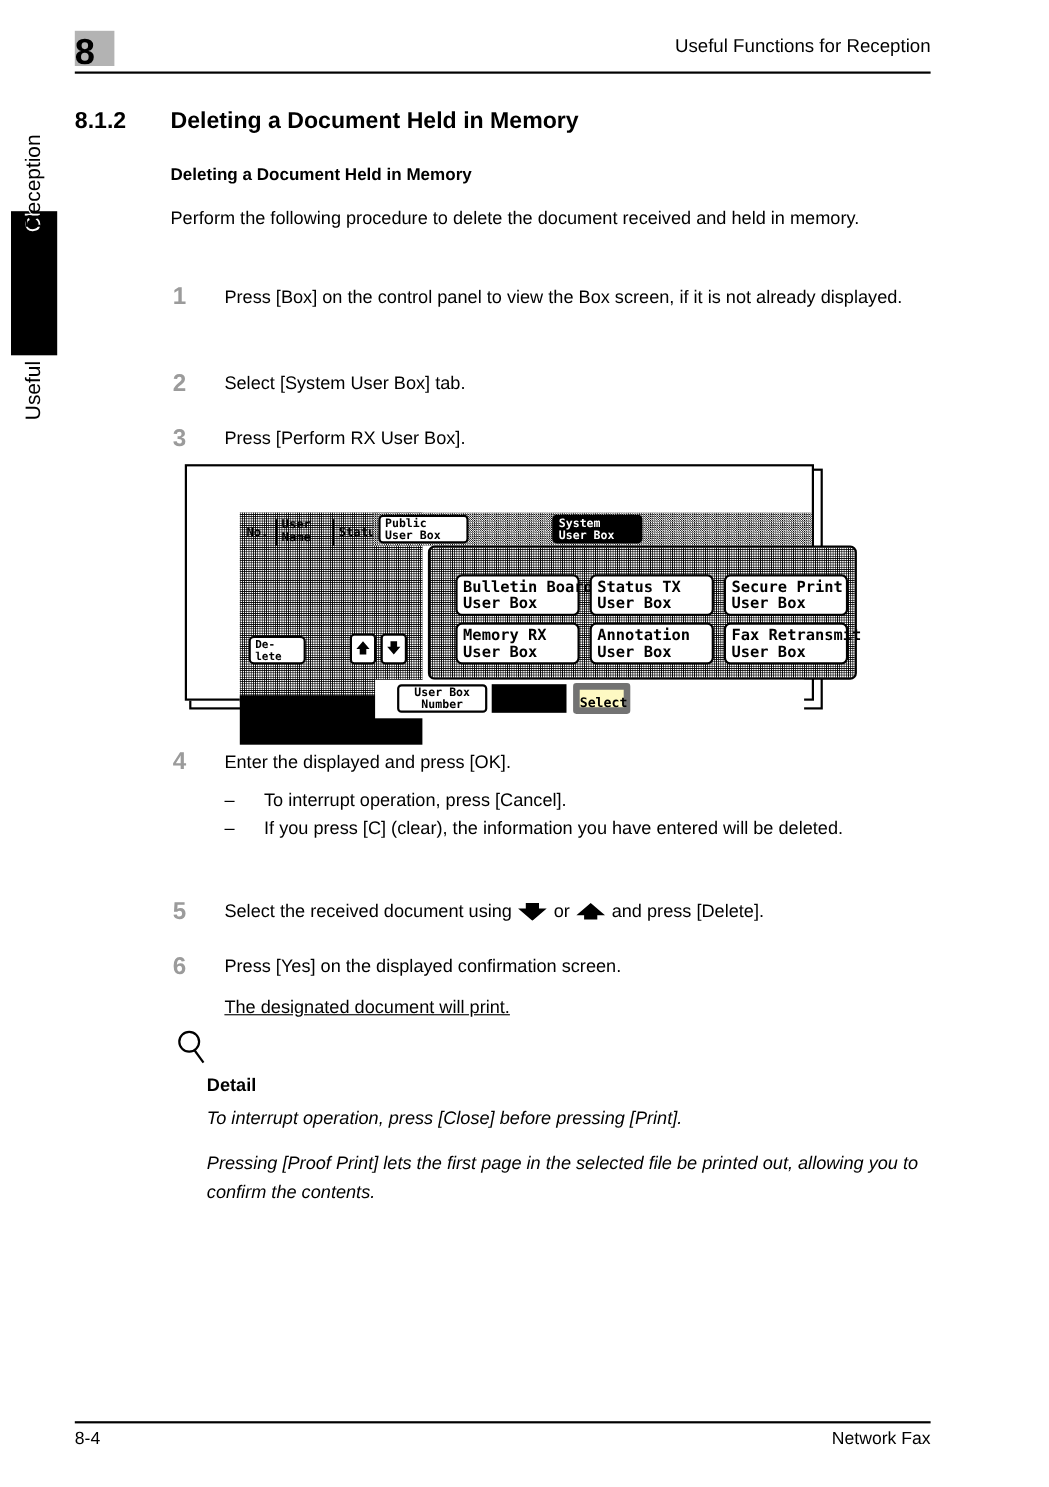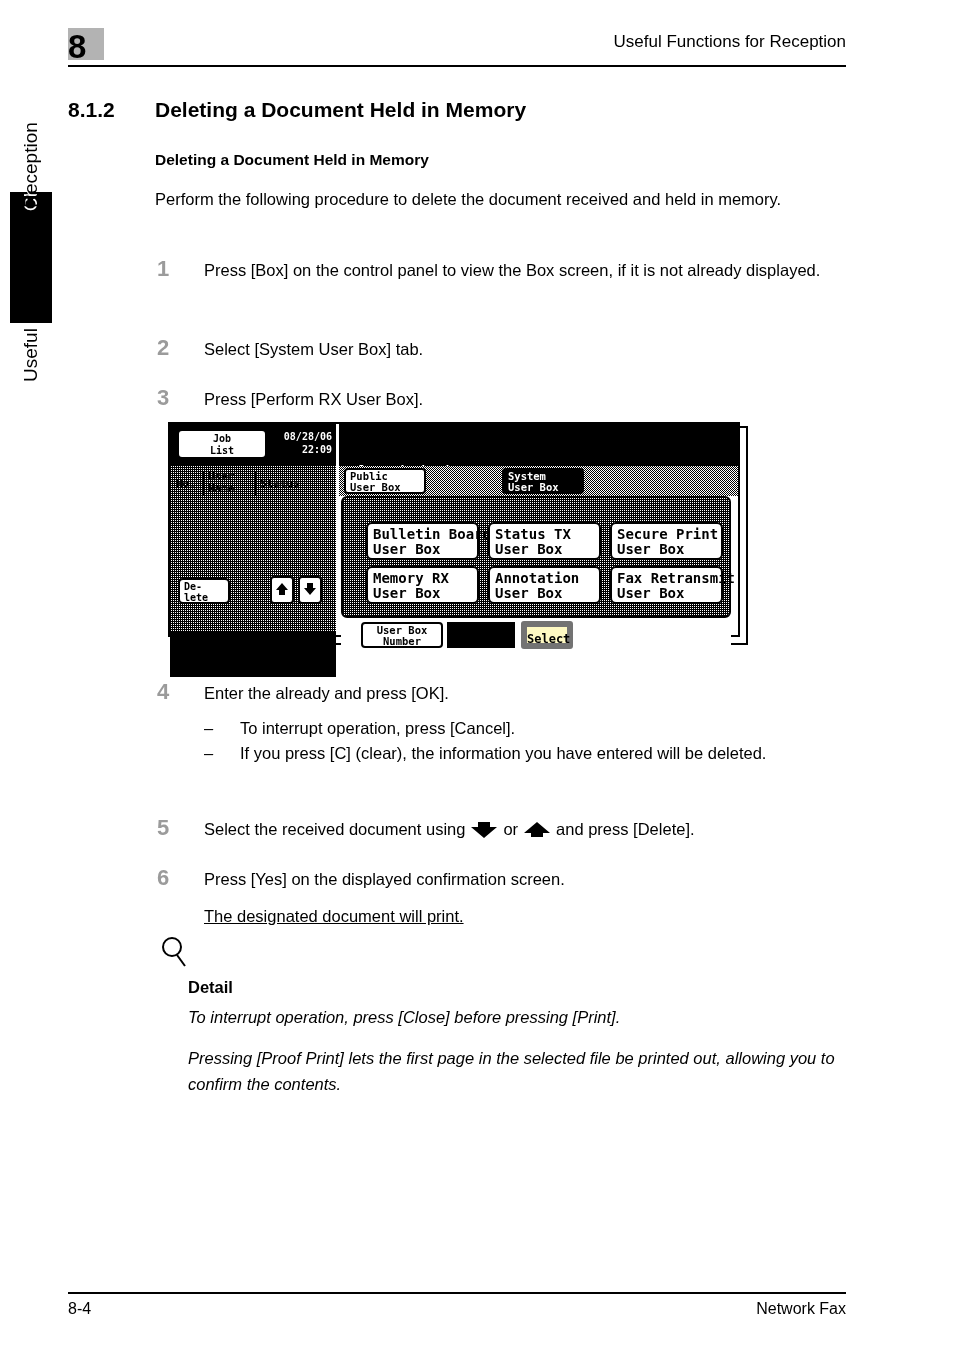--- a/index.html
+++ b/index.html
@@ -224,20 +224,21 @@
     
     box-shadow: 6px 6px 0 0 #ffffff, 6px 6px 0 2px #000000;
   }
   
   .halftone {
     background-color: #ffffff;
     background-image:
       repeating-linear-gradient(0deg,  #000 0 1px, transparent 1px 2px),
       repeating-linear-gradient(90deg, #000 0 1px, transparent 1px 2px);
     background-size: 2px 2px;
+    margin-left: 48px;
   }
   .halftone-dark {
     background-color: #ffffff;
     background-image:
       repeating-linear-gradient(45deg, #000 0 1px, transparent 1px 2px);
     background-size: 2px 2px;
   }
 
   
   #lcd-topbar {
@@ -461,33 +462,20 @@
 <div class="step-body" style="top:257px;">Press [Box] on the control panel to view the Box screen, if it is not already displayed.</div>
 
 <div class="step-num" style="top:337px;">2</div>
 <div class="step-body" style="top:336px;">Select [System User Box] tab.</div>
 
 <div class="step-num" style="top:387px;">3</div>
 <div class="step-body" style="top:386px;">Press [Perform RX User Box].</div>
 
 <div id="lcd-figure">
 
-  <div id="lcd-topbar">
-    <div id="joblist-btn" style="white-space:pre;">Job
-List</div>
-    <div id="lcd-datetime">
-      <div>08/28/06</div>
-      <div>22:09</div>
-    </div>
-    <div id="lcd-divider-v"></div>
-    <div id="lcd-prompt">
-      <div>Select desired User Box.</div>
-      <div>Enter User Box Number using keypad.</div>
-    </div>
-  </div>
 
   <div id="lcd-left-col" class="halftone">
     <div id="lcd-col-headers">
       <div class="col-sep" style="left:32px;"></div>
       <div class="col-sep" style="left:84px;"></div>
       <span id="col-no">No.</span>
       <span id="col-user" style="white-space:pre;">User
 Name</span>
       <span id="col-status">Status</span>
     </div>
@@ -541,21 +529,21 @@
       <div id="ubn-btn">User Box
 Number</div>
       <div id="ubn-value"></div>
       <div id="select-btn">Select</div>
     </div>
 
   </div>
 </div>
 
 <div class="step-num" style="top:681px;">4</div>
-<div class="step-body" style="top:680px;">Enter the already and press [OK].</div>
+<div class="step-body" style="top:680px;">Enter the displayed and press [OK].</div>
 
 <div class="substep" style="top:716px;">
   <span class="substep-dash">–</span>
   <span class="substep-text">To interrupt operation, press [Cancel].</span>
 </div>
 <div class="substep" style="top:741px;">
   <span class="substep-dash">–</span>
   <span class="substep-text">If you press [C] (clear), the information you have entered will be deleted.</span>
 </div>
 

